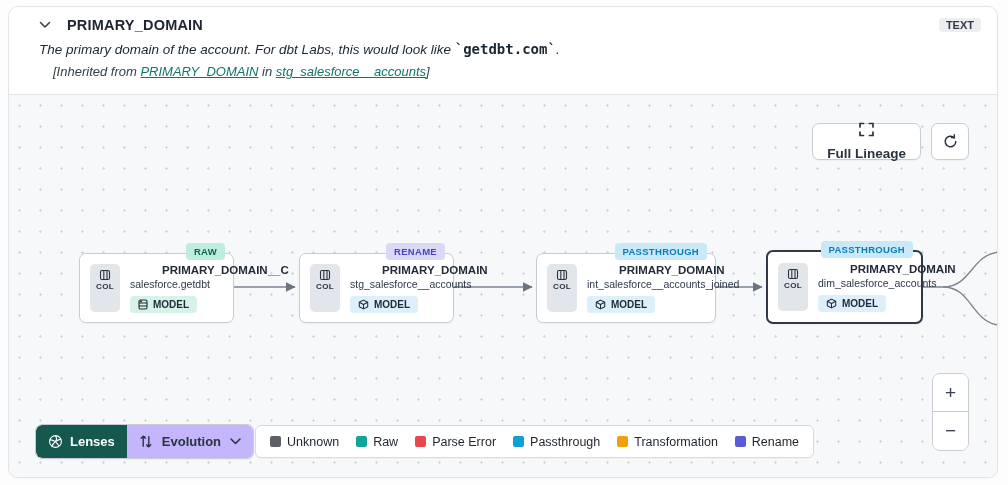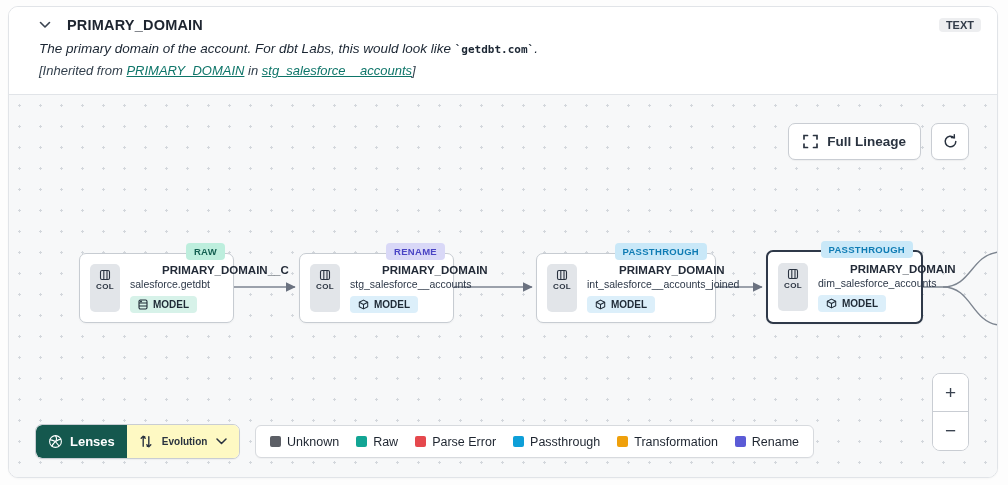--- a/index.html
+++ b/index.html
@@ -12,42 +12,42 @@
   }
 
   
   .hdr { padding:10px 16px 0 16px; background:#fff; }
   .hdr-row1 { display:flex; align-items:center; gap:16px; padding-left:14px; }
   .chev-btn { display:flex; align-items:center; cursor:pointer; background:none; border:none; color:#3a4350; }
   .hdr-title { font-size:14.5px; font-weight:700; color:#1e2530; letter-spacing:.2px; }
   .hdr-spacer { flex:1; }
   .type-badge { background:#edeef0; color:#333c49; font-size:11px; font-weight:600; padding:1px 7px; border-radius:4px; }
   .hdr-desc { margin:8px 0 0 14px; font-size:13.5px; font-style:italic; color:#1b2633; }
-  .hdr-desc code { font-family:"DejaVu Sans Mono", monospace; font-style:normal; font-weight:700; font-size:11px; }
-  .hdr-inherited { margin:7px 0 10px 14px; font-size:13px; font-style:italic; color:#33404d; }
+  .hdr-desc code { font-family:"DejaVu Sans Mono", monospace; font-style:normal; font-weight:700; font-size:14px; }
+  .hdr-inherited { margin:7px 0 10px 28px; font-size:13px; font-style:italic; color:#33404d; }
   .hdr-inherited a { color:#0e7569; text-decoration:underline; cursor:pointer; }
 
   
   .canvas {
     position:absolute; top:87px; left:0; right:0; bottom:0;
     border-top:1px solid #e1e4e8;
     background:#f7f8f9;
     background-image:radial-gradient(circle, #d3d7dc 1px, transparent 1.2px);
     background-size:21px 21px;
   }
   .edges { position:absolute; inset:0; width:100%; height:100%; }
 
   
   .btn {
     position:absolute; display:flex; align-items:center; justify-content:center; gap:9px;
     background:#fff; border:1px solid #c9cdd3; border-radius:7px; height:37px;
     font-size:13.5px; font-weight:600; color:#2a3340; cursor:pointer;
     box-shadow:0 1px 1px rgba(0,0,0,.04);
   }
-  .full-lineage { top:28px; right:76px; padding:0 14px; }
+  .full-lineage { top:28px; right:76px; padding:0 14px;flex-direction:column; }
   .refresh { top:28px; right:28px; width:38px; }
 
   
   .node {
     position:absolute; background:#fff; border:1px solid #c7ccd2; border-radius:7px;
     height:70px; display:flex; align-items:center; gap:10px; padding:8px 10px;
     box-shadow:0 1px 2px rgba(0,0,0,.04);
   }
   .node.selected { border:2px solid #2f3949; height:74px; }
   .status-badge {
@@ -77,21 +77,21 @@
     position:absolute; left:26px; bottom:18px; display:flex; align-items:stretch;
     border-radius:7px; overflow:hidden; border:1px solid #c9cdd3; background:#fff; height:35px;
     box-shadow:0 1px 1px rgba(0,0,0,.04);
   }
   .lenses-btn {
     display:flex; align-items:center; gap:7px; background:#15584e; color:#fff;
     font-size:13px; font-weight:700; padding:0 12px; cursor:pointer; border-radius:6px 0 0 6px;
   }
   .lens-select {
     display:flex; align-items:center; gap:9px; padding:0 12px; cursor:pointer;
-    font-size:10px; font-weight:600; color:#2a3340; background:#fef9c3;
+    font-size:13px; font-weight:600; color:#2a3340; background:#c4b5fd;
   }
   .legend {
     position:absolute; left:246px; bottom:19px; display:flex; align-items:center; gap:17px;
     background:#fff; border:1px solid #d7dade; border-radius:6px; height:33px; padding:0 14px;
     box-shadow:0 1px 1px rgba(0,0,0,.03);
   }
   .legend-item { display:flex; align-items:center; gap:6px; font-size:12.5px; color:#1e2530; }
   .swatch { width:11px; height:11px; border-radius:2px; display:inline-block; }
 
   .zoom-ctrl {

